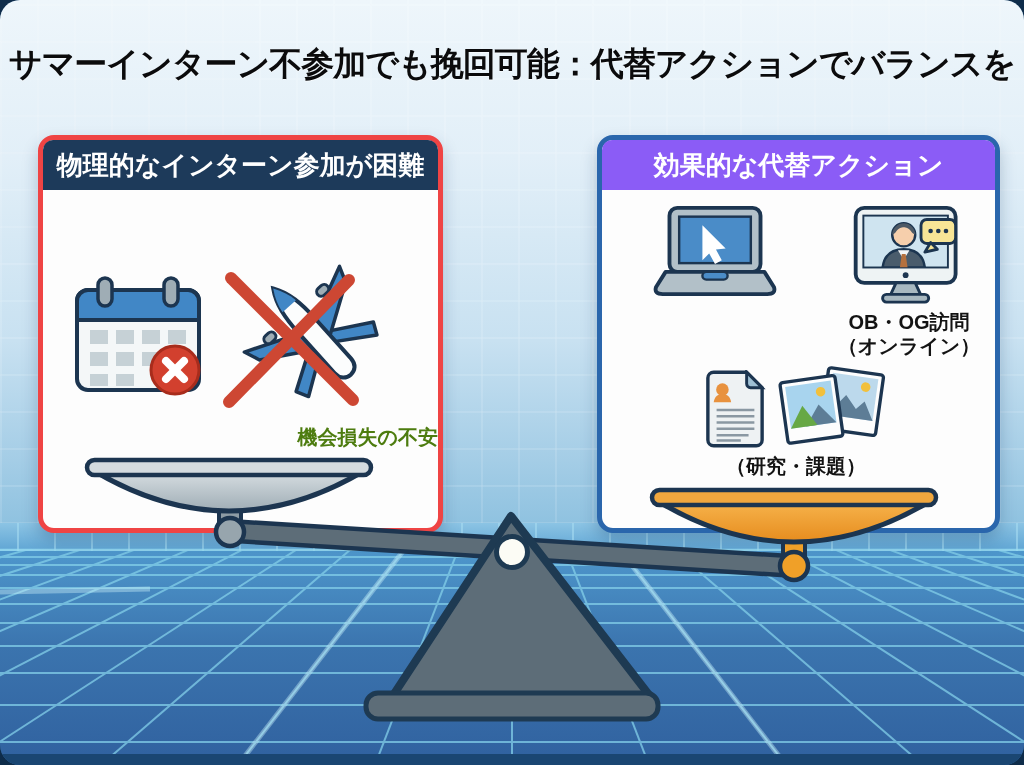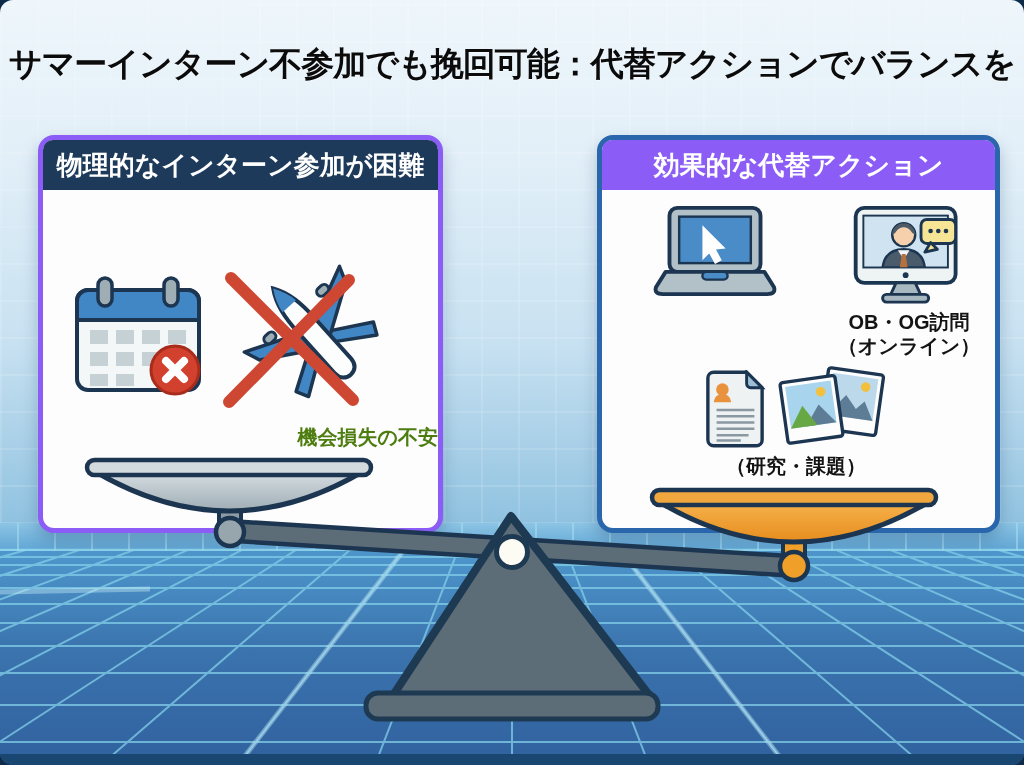--- a/index.html
+++ b/index.html
@@ -1,18 +1,18 @@
 <!DOCTYPE html>
 <html><head>
 <meta charset="utf-8">
 <style>
   html,body{margin:0;padding:0;background:#0e2c4a;}
   .stage{
     position:relative;width:1024px;height:765px;overflow:hidden;
-    border-radius:13px;background:#17456e;
+    border-radius:20px;background:#17456e;
     font-family:"Liberation Sans","DejaVu Sans",sans-serif;
   }
   
   .bg-upper{
     position:absolute;left:0;top:0;width:1024px;height:524px;
     background:linear-gradient(180deg,#eef6fb 0%,#e2eff8 30%,#c8e1f1 65%,#a4cde6 88%,#8fc2e0 100%);
   }
   .bg-upper .faint-grid{
     position:absolute;inset:0;
     background-image:
@@ -23,21 +23,21 @@
   .bg-floor{position:absolute;left:0;top:520px;width:1024px;height:245px;}
   
   .title{
     position:absolute;left:0;top:42px;width:1024px;text-align:center;
     font-size:33px;font-weight:900;color:#0b0b0c;letter-spacing:-1px;
     text-shadow:0 1px 0 rgba(255,255,255,.5);
   }
   
   .card{position:absolute;top:135px;width:395px;height:388px;border-radius:16px;
         background:#fdfdfd;box-shadow:0 8px 16px rgba(18,56,96,.25);}
-  .card-left{left:38px;border:5px solid #8b5cf6;}
+  .card-left{left:38px;border:5px solid #ef4444;}
   .card-right{left:597px;width:393px;border:5px solid #2a66ac;}
   .card-header{
     height:50px;line-height:50px;text-align:center;color:#fff;
     font-size:26px;font-weight:900;border-radius:10px 10px 0 0;letter-spacing:0;
   }
   .card-left  .card-header{background:#1d3a5a;}
   .card-right .card-header{background:#8b5cf6;}
   .lp-icons{position:absolute;left:0;top:124px;width:100%;display:flex;
             justify-content:center;align-items:center;gap:16px;}
   .lp-caption{position:absolute;left:0;top:284px;width:100%;text-align:right;

